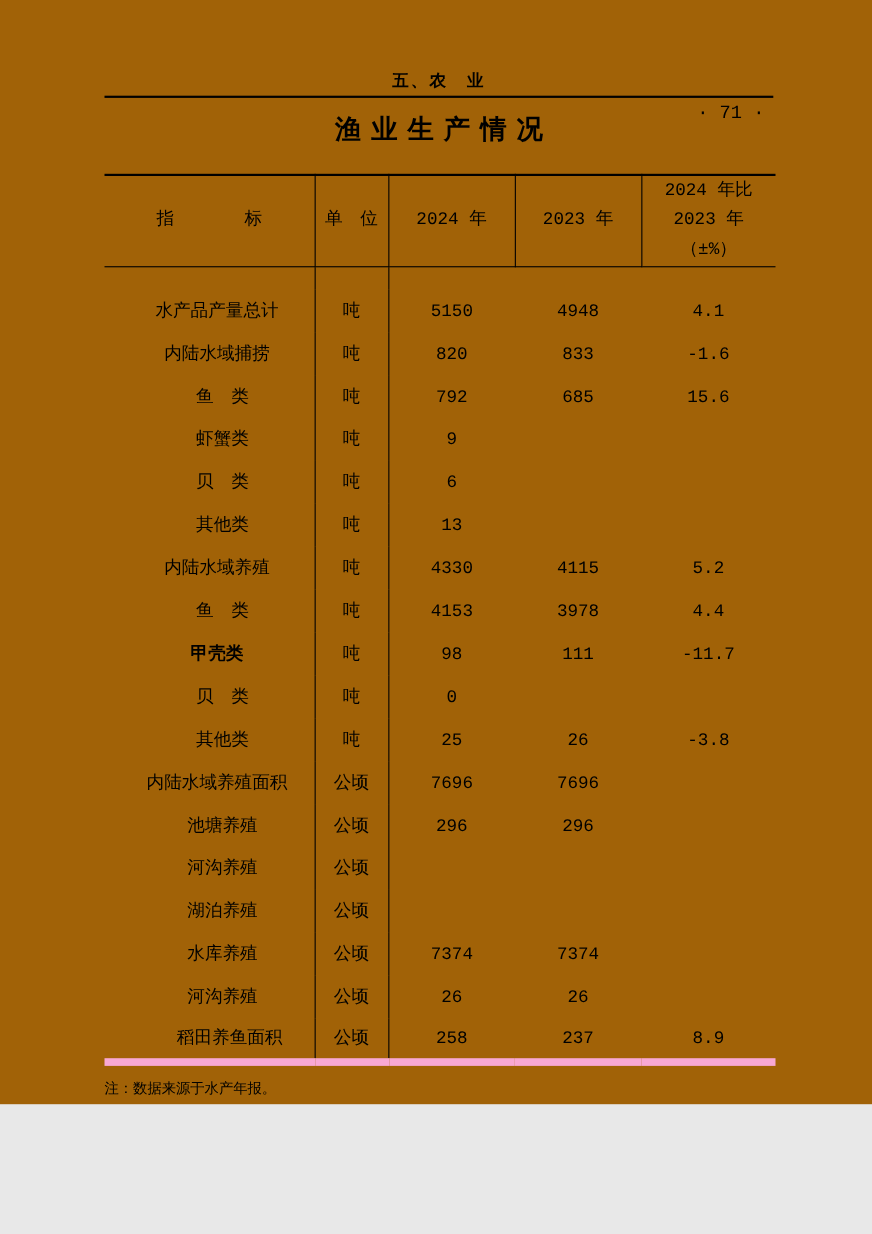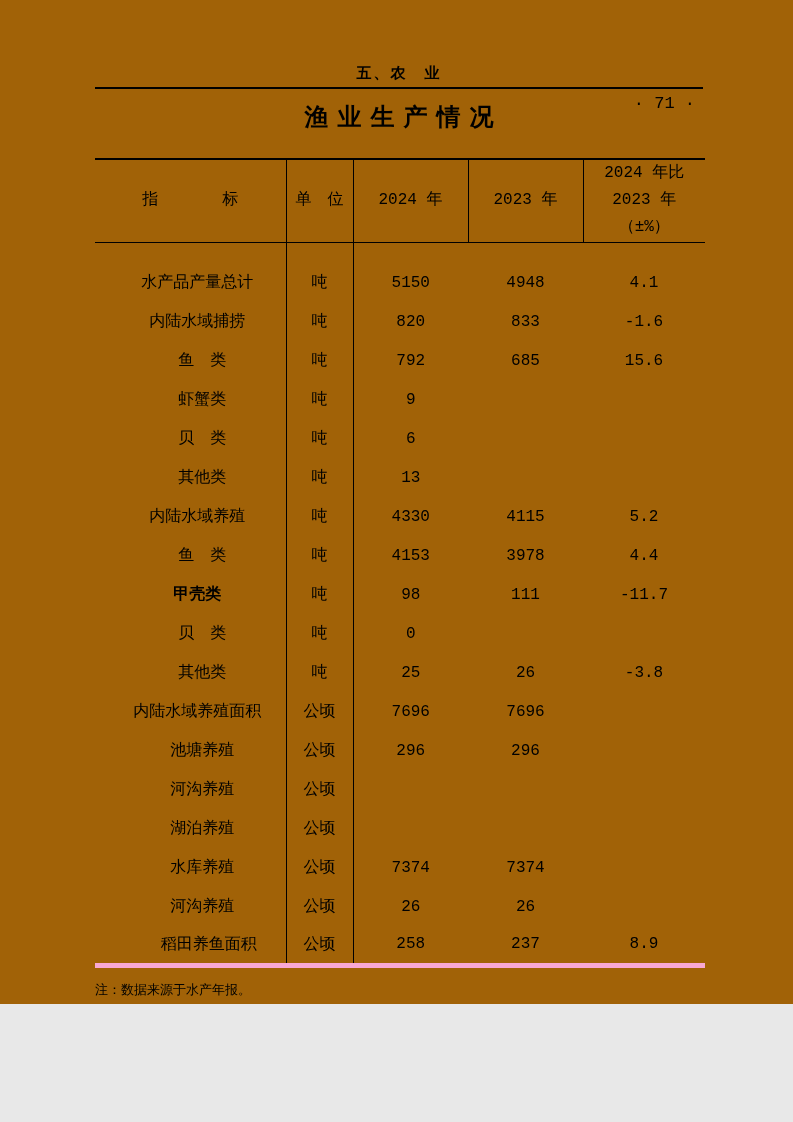--- a/index.html
+++ b/index.html
@@ -74,21 +74,21 @@
     line-height: 1.55;
   }
   .v { border-right: 1px solid #000; }
   tr.spacer td { height: 21px; }
   tbody.rows td {
     height: 39px;
     vertical-align: middle;
     white-space: nowrap;
     overflow: hidden;
   }
-  tbody.rows tr:last-child td { border-bottom: 5px solid #f9a8d4; }
+  tbody.rows tr:last-child td { border-bottom: 7px solid #f9a8d4; }
   td.lbl { text-align: center; }
   td.unit, td.num { text-align: center; }
   .ind0 { padding-left: 14px; }
   .ind1 { padding-left: 24px; }
   .ind2 { padding-left: 37px; }
   .bold { font-weight: bold; }
   .change-head div { line-height: 1.7; }
   
   .note {
     position: absolute;

